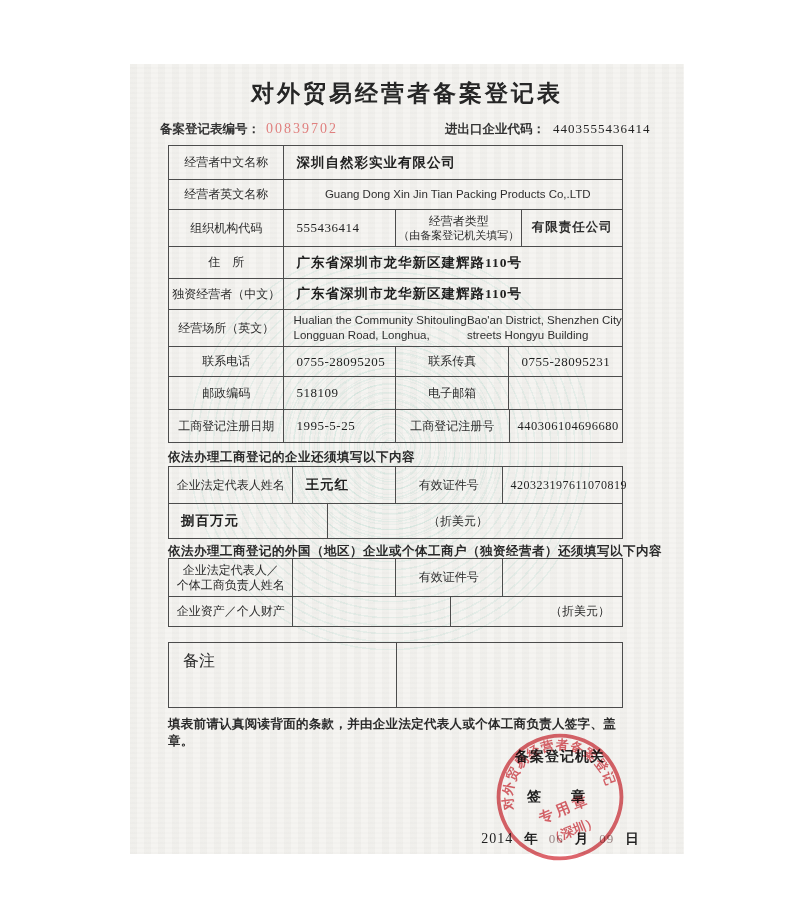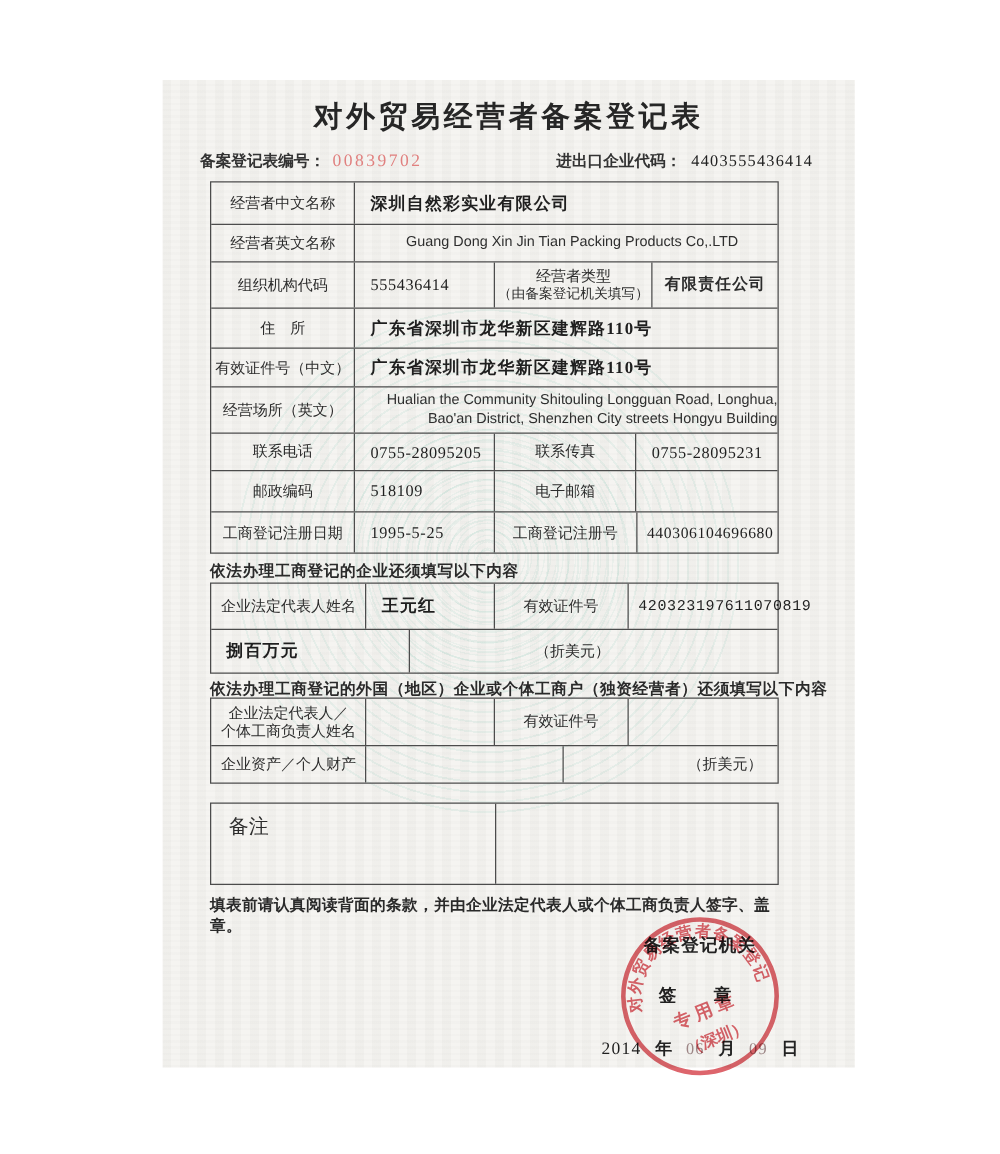--- a/index.html
+++ b/index.html
@@ -41,27 +41,27 @@
   .ie-code{font-size:13px;letter-spacing:1px;margin-left:8px;color:#222;}
 
   .tbl{position:absolute;left:38px;width:455px;border:1px solid #4c4c4c;box-sizing:border-box;background:transparent;}
   .trow{display:flex;box-sizing:border-box;border-top:1px solid #4c4c4c;}
   .trow:first-child{border-top:none;}
   .cell{box-sizing:border-box;border-left:1px solid #4c4c4c;display:flex;align-items:center;min-width:0;}
   .cell:first-child{border-left:none;}
   .c-label{justify-content:center;font-size:12px;color:#2c2c2c;text-align:center;line-height:1.25;}
   .c-val{padding-left:12px;font-size:13px;letter-spacing:.5px;color:#1f1f1f;}
   .bold-cn{font-weight:bold;font-size:13.5px;letter-spacing:1px;}
-  .c-val-en{font-family:"Liberation Sans","DejaVu Sans",sans-serif;font-size:11.5px;letter-spacing:0;line-height:1.3;padding-left:9px;display:flex;flex-direction:column;justify-content:center;align-items:flex-end;}
+  .c-val-en{font-family:"Liberation Sans","DejaVu Sans",sans-serif;font-size:11.5px;letter-spacing:0;line-height:1.3;padding-left:9px;display:flex;justify-content:center;align-items:center;}
   .two-line{display:flex;flex-direction:column;justify-content:center;text-align:right;}
   .usd-note{justify-content:flex-end;padding-right:12px;font-size:12px;}
   
   .w115{width:115px;} .w112{width:112px;font-family:Liberation Serif, serif;} .w127{width:127px;} .w101{width:101px;}
   .w114{width:114px;} .w340{width:340px;} .w124{width:124px;} .w103{width:103px;}
-  .w107{width:107px;} .w121{width:121px;font-family:Liberation Mono, monospace;} .w158{width:158px;} .w173{width:173px;}
+  .w107{width:107px;} .w121{width:121px;} .w158{width:158px;} .w173{width:173px;}
   
   .h33{height:33px;} .h30{height:30px;} .h37{height:37px;} .h32{height:32px;}
   .h31{height:31px;} .h36{height:36px;} .h35{height:35px;}
 
   .section-head{
     position:absolute;left:38px;
     font-family:"Liberation Sans","DejaVu Sans",sans-serif;
     font-size:12.5px;font-weight:bold;color:#2a2a2a;letter-spacing:.5px;
   }
   .remark-box{position:absolute;left:38px;top:578px;width:455px;height:66px;border:1px solid #4c4c4c;box-sizing:border-box;}
@@ -116,21 +116,21 @@
         <span style="font-size:12px;">经营者类型</span>
         <span style="font-size:11px;">（由备案登记机关填写）</span>
       </div>
       <div class="cell c-label w101 bold-cn" style="font-size:12.5px;">有限责任公司</div>
     </div>
     <div class="trow h32">
       <div class="cell c-label w115">住　所</div>
       <div class="cell c-val bold-cn w340">广东省深圳市龙华新区建辉路110号</div>
     </div>
     <div class="trow h31">
-      <div class="cell c-label w115">有效证件号（中文）</div>
+      <div class="cell c-label w115">独资经营者（中文）</div>
       <div class="cell c-val bold-cn w340">广东省深圳市龙华新区建辉路110号</div>
     </div>
     <div class="trow h37">
       <div class="cell c-label w115">经营场所（英文）</div>
       <div class="cell c-val-en w340">
         <span>Hualian the Community Shitouling Longguan Road, Longhua,</span>
         <span>Bao'an District, Shenzhen City streets Hongyu Building</span>
       </div>
     </div>
     <div class="trow h30">

